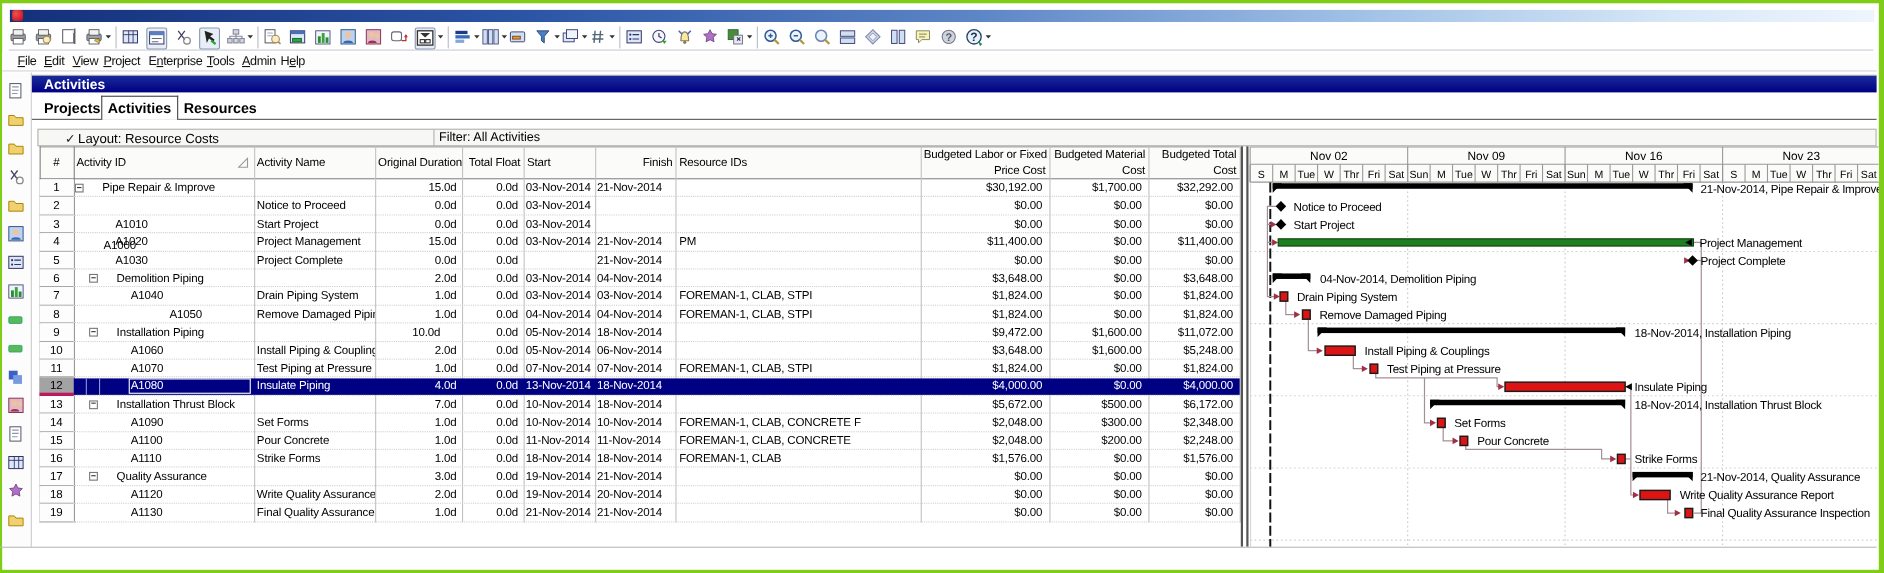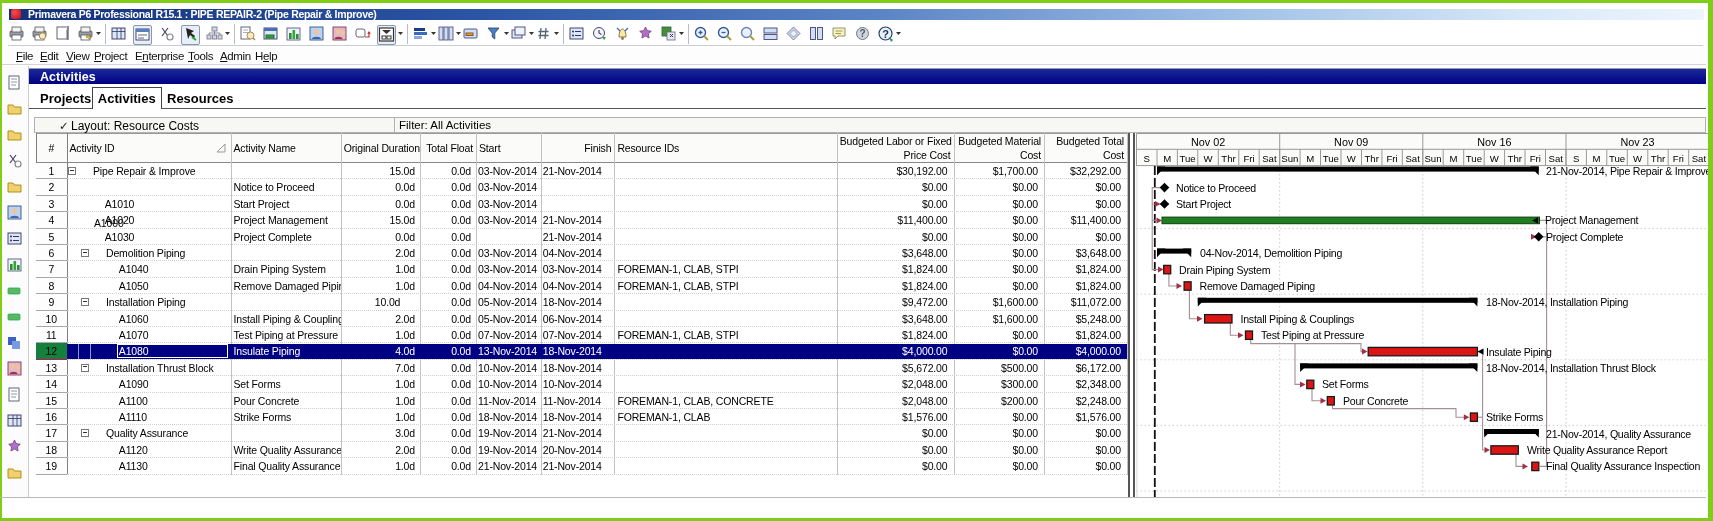--- a/index.html
+++ b/index.html
@@ -5,21 +5,20 @@
 .abs{position:absolute}
 .win{left:2px;top:3px;width:1706px;height:515px;background:#fff;position:absolute;overflow:hidden}
 .cell{position:absolute;font-size:10.5px;letter-spacing:-0.15px;white-space:nowrap;overflow:hidden;color:#000;line-height:16.4px}.c{text-align:center}
 .vline{position:absolute;width:1px;background:#c6c6c6}
 .ic{display:inline-block;vertical-align:top}
 </style></head><body>
 <div class="win"></div>
 <div class="abs" style="left:0;top:0;width:1713px;height:521px;">
 <div class="abs" style="left:9px;top:8.5px;width:1695px;height:11.5px;background:linear-gradient(to right,#14307a 0%,#2c55a6 28%,#5d86c6 52%,#9fc0e6 72%,#d9e9f8 90%,#eef5fd 100%);">
       <div class="abs" style="left:2px;top:0.7px;width:10px;height:10px;background:radial-gradient(circle at 35% 35%,#f05050,#c00a18);border-radius:2.5px;"></div>
-      <div class="abs" style="left:19px;top:0px;font-size:10.5px;font-weight:bold;color:#fff;letter-spacing:-0.3px;line-height:11.5px;">Primavera P6 Professional R15.1 : PIPE REPAIR-2 (Pipe Repair &amp; Improve)</div>
     </div>
 <div class="abs" style="left:8px;top:22px;width:1695px;height:24px;border-bottom:1px solid #c8ccd4;padding-top:2px;"><div class="ic" style="margin-right:6px;margin-top:1px;"><svg class="ic" width="17" height="17" viewBox="0 0 17 17">
           <rect x="2" y="6" width="13" height="6" rx="1" fill="#9aa0a8" stroke="#555" stroke-width="0.8"></rect>
           <rect x="4" y="2" width="9" height="5" fill="#f2f2f2" stroke="#555" stroke-width="0.8"></rect>
           <rect x="4" y="10" width="9" height="5" fill="#fff" stroke="#555" stroke-width="0.8"></rect>
         </svg></div><div class="ic" style="margin-right:6px;margin-top:1px;"><svg class="ic" width="17" height="17" viewBox="0 0 17 17">
           <rect x="2" y="6" width="13" height="6" rx="1" fill="#9aa0a8" stroke="#555" stroke-width="0.8"></rect>
           <rect x="4" y="2" width="9" height="5" fill="#f2f2f2" stroke="#555" stroke-width="0.8"></rect>
           <rect x="4" y="10" width="9" height="5" fill="#fff" stroke="#555" stroke-width="0.8"></rect>
           <circle cx="11.5" cy="11" r="3.2" fill="#f8edc0" stroke="#a85" stroke-width="1"></circle>
@@ -340,20 +339,21 @@
       <div class="abs" style="left:31px;top:15.4px;width:1060px;border-top:1px dotted #d0d0d0;"></div>
     </div>
     <div class="abs" style="left:36px;top:212.2px;width:1091px;height:16.4px;">
       <div class="cell c" style="left:0;top:0;width:30.5px;height:16.4px;border-bottom:1px solid #a8a8a8;background:#fdfdfd;">4</div>
       <div class="cell" style="left:68.7px;top:0;width:100px;height:16.4px;color:#000;">A1020</div>
       <div class="cell" style="left:194.5px;top:0;width:110.2px;height:16.4px;text-align:left;color:#000;padding:0 3px 0 3px;">Project Management</div>
       <div class="cell" style="left:304.7px;top:0;width:79.3px;height:16.4px;text-align:right;color:#000;padding:0 5px 0 3px;">15.0d</div>
       <div class="cell" style="left:384.0px;top:0;width:56.0px;height:16.4px;text-align:right;color:#000;padding:0 5px 0 3px;">0.0d</div>
       <div class="cell" style="left:440.0px;top:0;width:64.7px;height:16.4px;text-align:left;color:#000;padding:0 0px 0 2px;">03-Nov-2014</div>
       <div class="cell" style="left:504.7px;top:0;width:73.7px;height:16.4px;text-align:left;color:#000;padding:0 0px 0 2px;">21-Nov-2014</div>
+      <div class="cell" style="left:578.4px;top:0;width:222.3px;height:16.4px;text-align:left;color:#000;padding:0 0px 0 3px;">PM</div>
       <div class="cell" style="left:800.7px;top:0;width:116.8px;height:16.4px;text-align:right;color:#000;padding:0 6px 0 0px;">$11,400.00</div>
       <div class="cell" style="left:917.5px;top:0;width:90.5px;height:16.4px;text-align:right;color:#000;padding:0 6px 0 0px;">$0.00</div>
       <div class="cell" style="left:1008.0px;top:0;width:83.0px;height:16.4px;text-align:right;color:#000;padding:0 6px 0 0px;">$11,400.00</div>
       <div class="abs" style="left:31px;top:15.4px;width:1060px;border-top:1px dotted #d0d0d0;"></div>
     </div>
     <div class="abs" style="left:36px;top:228.6px;width:1091px;height:16.4px;">
       <div class="cell c" style="left:0;top:0;width:30.5px;height:16.4px;border-bottom:1px solid #a8a8a8;background:#fdfdfd;">5</div>
       <div class="cell" style="left:68.7px;top:0;width:100px;height:16.4px;color:#000;">A1030</div>
       <div class="cell" style="left:194.5px;top:0;width:110.2px;height:16.4px;text-align:left;color:#000;padding:0 3px 0 3px;">Project Complete</div>
       <div class="cell" style="left:304.7px;top:0;width:79.3px;height:16.4px;text-align:right;color:#000;padding:0 5px 0 3px;">0.0d</div>
@@ -387,21 +387,21 @@
       <div class="cell" style="left:440.0px;top:0;width:64.7px;height:16.4px;text-align:left;color:#000;padding:0 0px 0 2px;">03-Nov-2014</div>
       <div class="cell" style="left:504.7px;top:0;width:73.7px;height:16.4px;text-align:left;color:#000;padding:0 0px 0 2px;">03-Nov-2014</div>
       <div class="cell" style="left:578.4px;top:0;width:222.3px;height:16.4px;text-align:left;color:#000;padding:0 0px 0 3px;">FOREMAN-1, CLAB, STPI</div>
       <div class="cell" style="left:800.7px;top:0;width:116.8px;height:16.4px;text-align:right;color:#000;padding:0 6px 0 0px;">$1,824.00</div>
       <div class="cell" style="left:917.5px;top:0;width:90.5px;height:16.4px;text-align:right;color:#000;padding:0 6px 0 0px;">$0.00</div>
       <div class="cell" style="left:1008.0px;top:0;width:83.0px;height:16.4px;text-align:right;color:#000;padding:0 6px 0 0px;">$1,824.00</div>
       <div class="abs" style="left:31px;top:15.4px;width:1060px;border-top:1px dotted #d0d0d0;"></div>
     </div>
     <div class="abs" style="left:36px;top:277.8px;width:1091px;height:16.4px;">
       <div class="cell c" style="left:0;top:0;width:30.5px;height:16.4px;border-bottom:1px solid #a8a8a8;background:#fdfdfd;">8</div>
-      <div class="cell" style="left:82.8px;top:0;width:100px;height:16.4px;color:#000;">A1050</div>
+      <div class="cell" style="left:82.8px;top:0;width:100px;height:16.4px;color:#000;text-align:center;">A1050</div>
       <div class="cell" style="left:194.5px;top:0;width:110.2px;height:16.4px;text-align:left;color:#000;padding:0 3px 0 3px;">Remove Damaged Piping</div>
       <div class="cell" style="left:304.7px;top:0;width:79.3px;height:16.4px;text-align:right;color:#000;padding:0 5px 0 3px;">1.0d</div>
       <div class="cell" style="left:384.0px;top:0;width:56.0px;height:16.4px;text-align:right;color:#000;padding:0 5px 0 3px;">0.0d</div>
       <div class="cell" style="left:440.0px;top:0;width:64.7px;height:16.4px;text-align:left;color:#000;padding:0 0px 0 2px;">04-Nov-2014</div>
       <div class="cell" style="left:504.7px;top:0;width:73.7px;height:16.4px;text-align:left;color:#000;padding:0 0px 0 2px;">04-Nov-2014</div>
       <div class="cell" style="left:578.4px;top:0;width:222.3px;height:16.4px;text-align:left;color:#000;padding:0 0px 0 3px;">FOREMAN-1, CLAB, STPI</div>
       <div class="cell" style="left:800.7px;top:0;width:116.8px;height:16.4px;text-align:right;color:#000;padding:0 6px 0 0px;">$1,824.00</div>
       <div class="cell" style="left:917.5px;top:0;width:90.5px;height:16.4px;text-align:right;color:#000;padding:0 6px 0 0px;">$0.00</div>
       <div class="cell" style="left:1008.0px;top:0;width:83.0px;height:16.4px;text-align:right;color:#000;padding:0 6px 0 0px;">$1,824.00</div>
       <div class="abs" style="left:31px;top:15.4px;width:1060px;border-top:1px dotted #d0d0d0;"></div>
@@ -441,21 +441,21 @@
       <div class="cell" style="left:384.0px;top:0;width:56.0px;height:16.4px;text-align:right;color:#000;padding:0 5px 0 3px;">0.0d</div>
       <div class="cell" style="left:440.0px;top:0;width:64.7px;height:16.4px;text-align:left;color:#000;padding:0 0px 0 2px;">07-Nov-2014</div>
       <div class="cell" style="left:504.7px;top:0;width:73.7px;height:16.4px;text-align:left;color:#000;padding:0 0px 0 2px;">07-Nov-2014</div>
       <div class="cell" style="left:578.4px;top:0;width:222.3px;height:16.4px;text-align:left;color:#000;padding:0 0px 0 3px;">FOREMAN-1, CLAB, STPI</div>
       <div class="cell" style="left:800.7px;top:0;width:116.8px;height:16.4px;text-align:right;color:#000;padding:0 6px 0 0px;">$1,824.00</div>
       <div class="cell" style="left:917.5px;top:0;width:90.5px;height:16.4px;text-align:right;color:#000;padding:0 6px 0 0px;">$0.00</div>
       <div class="cell" style="left:1008.0px;top:0;width:83.0px;height:16.4px;text-align:right;color:#000;padding:0 6px 0 0px;">$1,824.00</div>
       <div class="abs" style="left:31px;top:15.4px;width:1060px;border-top:1px dotted #d0d0d0;"></div>
     </div>
     <div class="abs" style="left:36px;top:343.4px;width:1091px;height:16.4px;">
-      <div class="cell c" style="left:0;top:0;width:30.5px;height:16.4px;border-bottom:1px solid #be185d;background:#15803d;">12</div>
+      <div class="cell c" style="left:0;top:0;width:30.5px;height:16.4px;border-bottom:3px solid #be185d;background:#a3a3a3;">12</div>
       <div class="abs" style="left:31px;top:0.7px;width:1060px;height:15px;background:#000082;"></div>
       <div class="abs" style="left:80.5px;top:0.7px;width:111px;height:14px;border:1px solid #fff;"></div>
       <div class="abs" style="left:41.5px;top:0.7px;width:1px;height:15px;background:#8a9ac0;"></div>
       <div class="abs" style="left:54px;top:0.7px;width:1px;height:15px;background:#8a9ac0;"></div>
       <div class="cell" style="left:82.8px;top:0;width:100px;height:16.4px;color:#fff;">A1080</div>
       <div class="cell" style="left:194.5px;top:0;width:110.2px;height:16.4px;text-align:left;color:#fff;padding:0 3px 0 3px;">Insulate Piping</div>
       <div class="cell" style="left:304.7px;top:0;width:79.3px;height:16.4px;text-align:right;color:#fff;padding:0 5px 0 3px;">4.0d</div>
       <div class="cell" style="left:384.0px;top:0;width:56.0px;height:16.4px;text-align:right;color:#fff;padding:0 5px 0 3px;">0.0d</div>
       <div class="cell" style="left:440.0px;top:0;width:64.7px;height:16.4px;text-align:left;color:#fff;padding:0 0px 0 2px;">13-Nov-2014</div>
       <div class="cell" style="left:504.7px;top:0;width:73.7px;height:16.4px;text-align:left;color:#fff;padding:0 0px 0 2px;">18-Nov-2014</div>
@@ -479,20 +479,21 @@
       <div class="abs" style="left:31px;top:15.4px;width:1060px;border-top:1px dotted #d0d0d0;"></div>
     </div>
     <div class="abs" style="left:36px;top:376.2px;width:1091px;height:16.4px;">
       <div class="cell c" style="left:0;top:0;width:30.5px;height:16.4px;border-bottom:1px solid #a8a8a8;background:#fdfdfd;">14</div>
       <div class="cell" style="left:82.8px;top:0;width:100px;height:16.4px;color:#000;">A1090</div>
       <div class="cell" style="left:194.5px;top:0;width:110.2px;height:16.4px;text-align:left;color:#000;padding:0 3px 0 3px;">Set Forms</div>
       <div class="cell" style="left:304.7px;top:0;width:79.3px;height:16.4px;text-align:right;color:#000;padding:0 5px 0 3px;">1.0d</div>
       <div class="cell" style="left:384.0px;top:0;width:56.0px;height:16.4px;text-align:right;color:#000;padding:0 5px 0 3px;">0.0d</div>
       <div class="cell" style="left:440.0px;top:0;width:64.7px;height:16.4px;text-align:left;color:#000;padding:0 0px 0 2px;">10-Nov-2014</div>
       <div class="cell" style="left:504.7px;top:0;width:73.7px;height:16.4px;text-align:left;color:#000;padding:0 0px 0 2px;">10-Nov-2014</div>
+      <div class="cell" style="left:578.4px;top:0;width:222.3px;height:16.4px;text-align:left;color:#000;padding:0 0px 0 3px;">FOREMAN-1, CLAB, CONCRETE F</div>
       <div class="cell" style="left:800.7px;top:0;width:116.8px;height:16.4px;text-align:right;color:#000;padding:0 6px 0 0px;">$2,048.00</div>
       <div class="cell" style="left:917.5px;top:0;width:90.5px;height:16.4px;text-align:right;color:#000;padding:0 6px 0 0px;">$300.00</div>
       <div class="cell" style="left:1008.0px;top:0;width:83.0px;height:16.4px;text-align:right;color:#000;padding:0 6px 0 0px;">$2,348.00</div>
       <div class="abs" style="left:31px;top:15.4px;width:1060px;border-top:1px dotted #d0d0d0;"></div>
     </div>
     <div class="abs" style="left:36px;top:392.6px;width:1091px;height:16.4px;">
       <div class="cell c" style="left:0;top:0;width:30.5px;height:16.4px;border-bottom:1px solid #a8a8a8;background:#fdfdfd;">15</div>
       <div class="cell" style="left:82.8px;top:0;width:100px;height:16.4px;color:#000;">A1100</div>
       <div class="cell" style="left:194.5px;top:0;width:110.2px;height:16.4px;text-align:left;color:#000;padding:0 3px 0 3px;">Pour Concrete</div>
       <div class="cell" style="left:304.7px;top:0;width:79.3px;height:16.4px;text-align:right;color:#000;padding:0 5px 0 3px;">1.0d</div>

